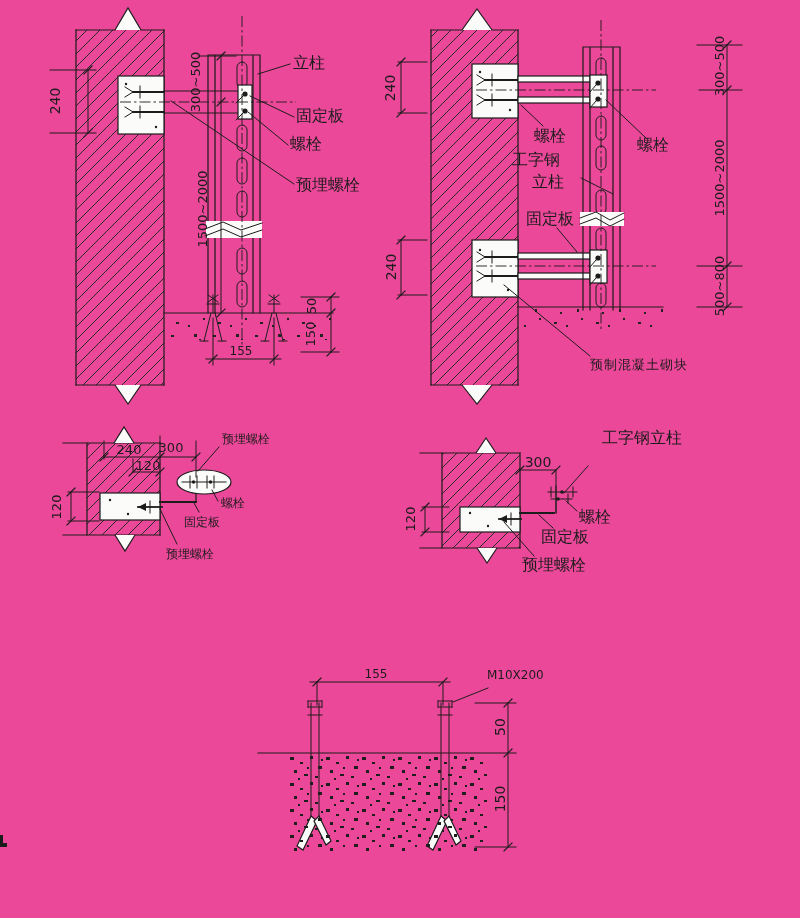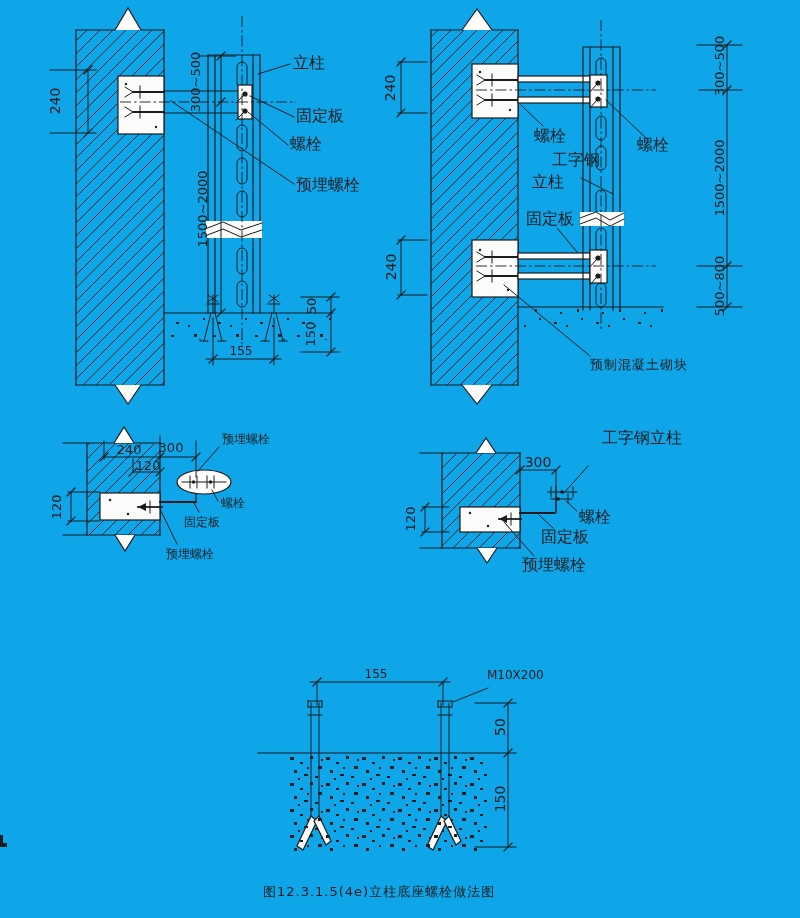--- a/index.html
+++ b/index.html
@@ -1,16 +1,16 @@
 <!DOCTYPE html>
 <html><head>
 <meta charset="utf-8">
 <style>
   html,body{margin:0;padding:0;background:#fbfbf9;}
-  #stage{position:relative;width:800px;height:918px;background:#0ea5e9;overflow:hidden;
+  #stage{position:relative;width:800px;height:918px;background:#ec4899;overflow:hidden;
          font-family:"DejaVu Sans",sans-serif;color:#1c1c1c;}
   #linework{position:absolute;left:0;top:0;}
   .lbl{position:absolute;white-space:nowrap;line-height:1.05;color:#1c1c1c;}
   .ctr{transform:translate(-50%,-50%);}
   .rot{transform:translate(-50%,-50%) rotate(-90deg);}
   .s17{font-size:13px;letter-spacing:1px;}
   .s16{font-size:16px;}
   .s15{font-size:12px;}
   .s14{font-size:14px;}
   .s13{font-size:13px;}
@@ -283,21 +283,21 @@
     <span class="lbl s13 rot" style="left:196px;top:82px">300~500</span>
     <span class="lbl s13 rot" style="left:203px;top:209px">1500~2000</span>
     <span class="lbl s15 ctr" style="left:241px;top:351px">155</span>
     <span class="lbl s13 rot" style="left:312px;top:306px">50</span>
     <span class="lbl s13 rot" style="left:311px;top:334px">150</span>
   </div>
 
   <div>
     <span class="lbl s16" style="left:534px;top:128px">螺栓</span>
     <span class="lbl s16" style="left:637px;top:137px">螺栓</span>
-    <span class="lbl s16" style="left:552px;top:152px">工字钢</span>
+    <span class="lbl s16" style="left:512px;top:152px">工字钢</span>
     <span class="lbl s16" style="left:532px;top:174px">立柱</span>
     <span class="lbl s16" style="left:526px;top:211px">固定板</span>
     <span class="lbl s17" style="left:590px;top:358px">预制混凝土砌块</span>
     <span class="lbl s14 rot" style="left:390px;top:88px">240</span>
     <span class="lbl s14 rot" style="left:391px;top:267px">240</span>
     <span class="lbl s13 rot" style="left:720px;top:66px">300~500</span>
     <span class="lbl s13 rot" style="left:720px;top:178px">1500~2000</span>
     <span class="lbl s13 rot" style="left:720px;top:286px">500~800</span>
   </div>
 
@@ -321,15 +321,14 @@
     <span class="lbl s13 rot" style="left:411px;top:519px">120</span>
   </div>
 
   <div>
     <span class="lbl s15 ctr" style="left:376px;top:674px">155</span>
     <span class="lbl s15" style="left:487px;top:669px">M10X200</span>
     <span class="lbl s14 rot" style="left:500px;top:727px">50</span>
     <span class="lbl s14 rot" style="left:500px;top:799px">150</span>
   </div>
 
-  <span class="lbl s17" style="left:263px;top:885px">图12.3.1.5(4e)立柱底座螺栓做法图</span>
 
 </div>
 
 </body></html>

